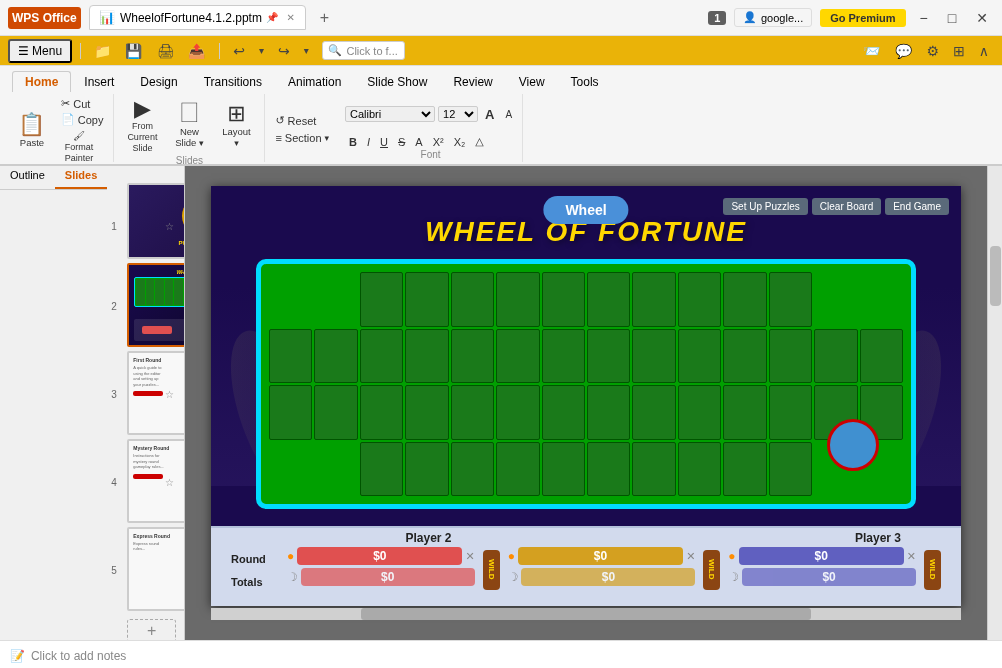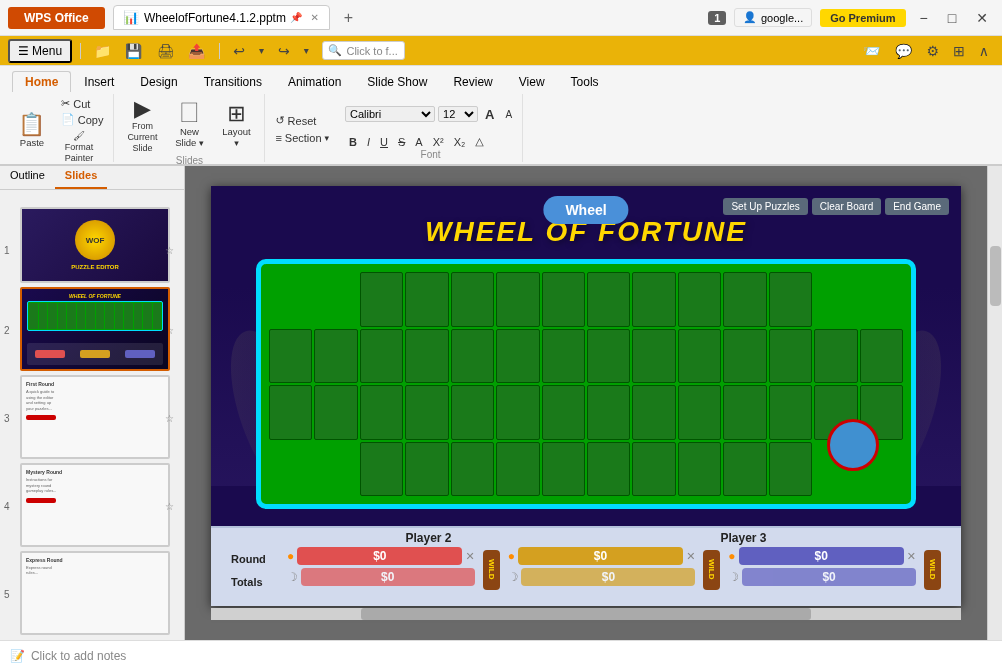--- a/index.html
+++ b/index.html
@@ -1,20 +1,20 @@
 <!DOCTYPE html>
 <html><head>
   <meta charset="utf-8">
   <style>
     * { margin: 0; padding: 0; box-sizing: border-box; }
     body { width: 1002px; height: 668px; font-family: 'Segoe UI', Arial, sans-serif; font-size: 12px; background: #f0f0f0; overflow: hidden; position: relative; }
 
     
     .title-bar { display: flex; align-items: center; height: 36px; background: #f5f5f5; border-bottom: 1px solid #ddd; padding: 0 8px; gap: 8px; }
-    .wps-btn { background: #d04a02; color: white; border: none; border-radius: 3px; padding: 4px 16px; font-size: 12px; font-weight: bold; cursor: pointer; }
+    .wps-btn { background: #d04a02; color: white; border: none; border-radius: 3px; padding: 4px 4px; font-size: 12px; font-weight: bold; cursor: pointer; }
     .tab-item { display: flex; align-items: center; gap: 4px; background: white; border: 1px solid #ccc; border-radius: 4px 4px 0 0; padding: 4px 10px; font-size: 12px; }
     .tab-item .close-x { color: #888; font-size: 10px; cursor: pointer; margin-left: 4px; }
     .add-tab { background: none; border: none; font-size: 16px; cursor: pointer; color: #666; padding: 0 6px; }
     .title-right { margin-left: auto; display: flex; align-items: center; gap: 8px; }
     .win-btn { background: none; border: none; font-size: 14px; cursor: pointer; color: #444; padding: 2px 6px; }
     .user-btn { display: flex; align-items: center; gap: 4px; background: none; border: 1px solid #ddd; border-radius: 3px; padding: 2px 8px; cursor: pointer; font-size: 11px; }
     .premium-btn { background: #ffd700; color: #333; border: none; border-radius: 3px; padding: 3px 10px; font-size: 11px; font-weight: bold; cursor: pointer; }
 
     
     .menu-bar { display: flex; align-items: center; height: 30px; background: #eab308; border-bottom: 1px solid #ddd; padding: 0 8px; gap: 4px; }
@@ -195,21 +195,21 @@
         <button class="sm-btn">X₂</button>
         <button class="sm-btn">△</button>
       </div>
       <div class="rg-label">Font</div>
     </div>
   </div>
 </div>
 
 <div class="main-area">
 
-  <div style="width:185px;background:#f0f0f0;border-right:1px solid #ccc;display:flex;flex-direction:column;">
+  <div style="width:185px;background:#f0f0f0;border-right:1px solid #ccc;display:flex;flex-direction:row;">
     <div class="outline-slides-tabs">
       <div class="ost">Outline</div>
       <div class="ost active">Slides</div>
     </div>
     <div style="flex:1;overflow-y:auto;padding:4px 8px 4px 20px;">
 
       
       <div style="position:relative;margin-bottom:4px;">
         <span style="position:absolute;left:-16px;top:38px;font-size:10px;color:#666;">1</span>
         <span style="position:absolute;right:2px;top:38px;font-size:10px;color:#888;">☆</span>
@@ -370,21 +370,21 @@
         </div>
       </div>
 
       <div style="position:absolute;bottom:135px;right:82px;width:52px;height:52px;background:#4090d0;border-radius:50%;border:3px solid #cc0000;"></div>
 
 
       <div style="position:absolute;bottom:0;left:0;right:0;height:80px;background:rgba(220,230,245,0.95);border-top:2px solid rgba(150,170,200,0.5);">
 
         <div style="display:flex;padding:3px 60px 0;justify-content:space-between;">
           <span style="flex:1;text-align:center;font-size:12px;font-weight:bold;color:#222;">Player 2</span>
-          <span style="flex:1;text-align:center;font-size:12px;font-weight:bold;color:#222;">Player 3</span>
+          <span style="flex:1;text-align:right;font-size:12px;font-weight:bold;color:#222;">Player 3</span>
         </div>
 
         <div style="display:flex;padding:0 20px;gap:8px;margin-top:2px;">
 
           <div style="display:flex;flex-direction:column;gap:3px;padding-top:2px;width:48px;">
             <span style="font-size:11px;color:#222;font-weight:bold;height:20px;line-height:20px;">Round</span>
             <span style="font-size:11px;color:#222;font-weight:bold;height:20px;line-height:20px;">Totals</span>
           </div>
 
           <div style="flex:1;display:flex;flex-direction:column;gap:3px;align-items:center;">

